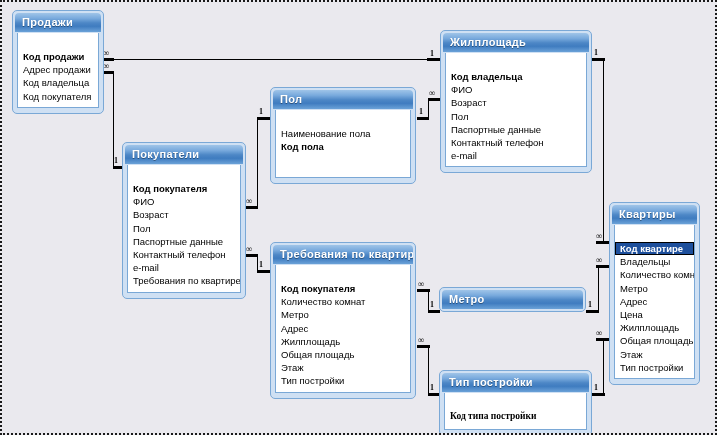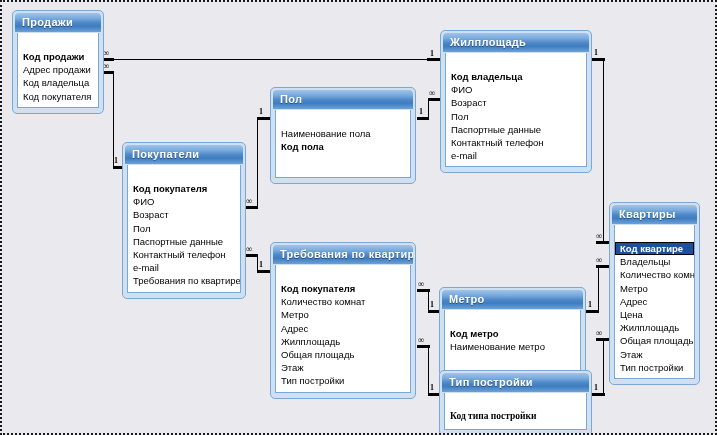--- a/index.html
+++ b/index.html
@@ -221,24 +221,20 @@
       <div class="fld">Адрес</div>
       <div class="fld">Жилплощадь</div>
       <div class="fld">Общая площадь</div>
       <div class="fld">Этаж</div>
       <div class="fld">Тип постройки</div>
     </div>
   </div>
 
   <div class="tbl" style="left:437px;top:285px;width:147px;">
     <div class="hdr">Метро</div>
-    <div class="fields" style="padding-bottom:17px;">
-      <div class="fld pk">Код метро</div>
-      <div class="fld">Наименование метро</div>
-    </div>
   </div>
 
   <div class="tbl" style="left:437px;top:368px;width:153px;">
     <div class="hdr">Тип постройки</div>
     <div class="fields" style="padding-bottom:6px;font-family:Liberation Serif, serif;">
       <div class="fld pk">Код типа постройки</div>
     </div>
   </div>
 
 </div>

